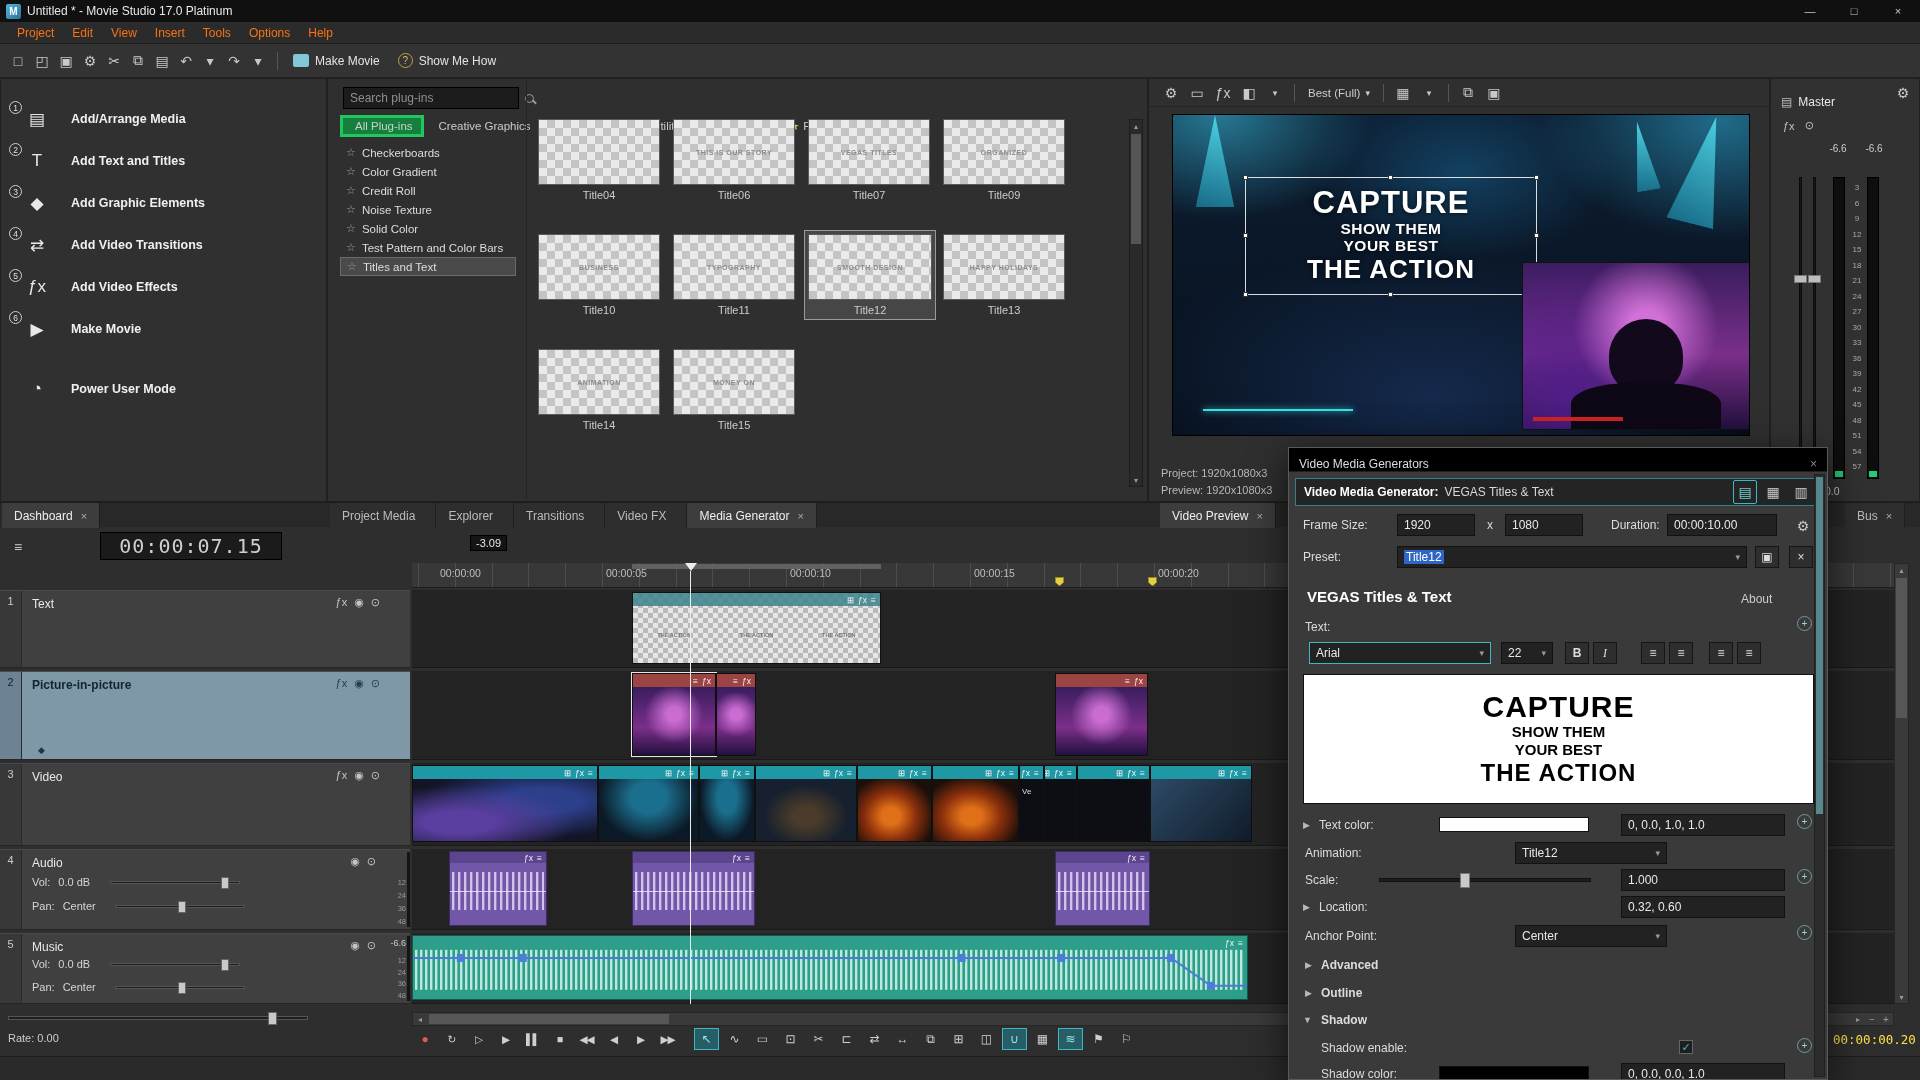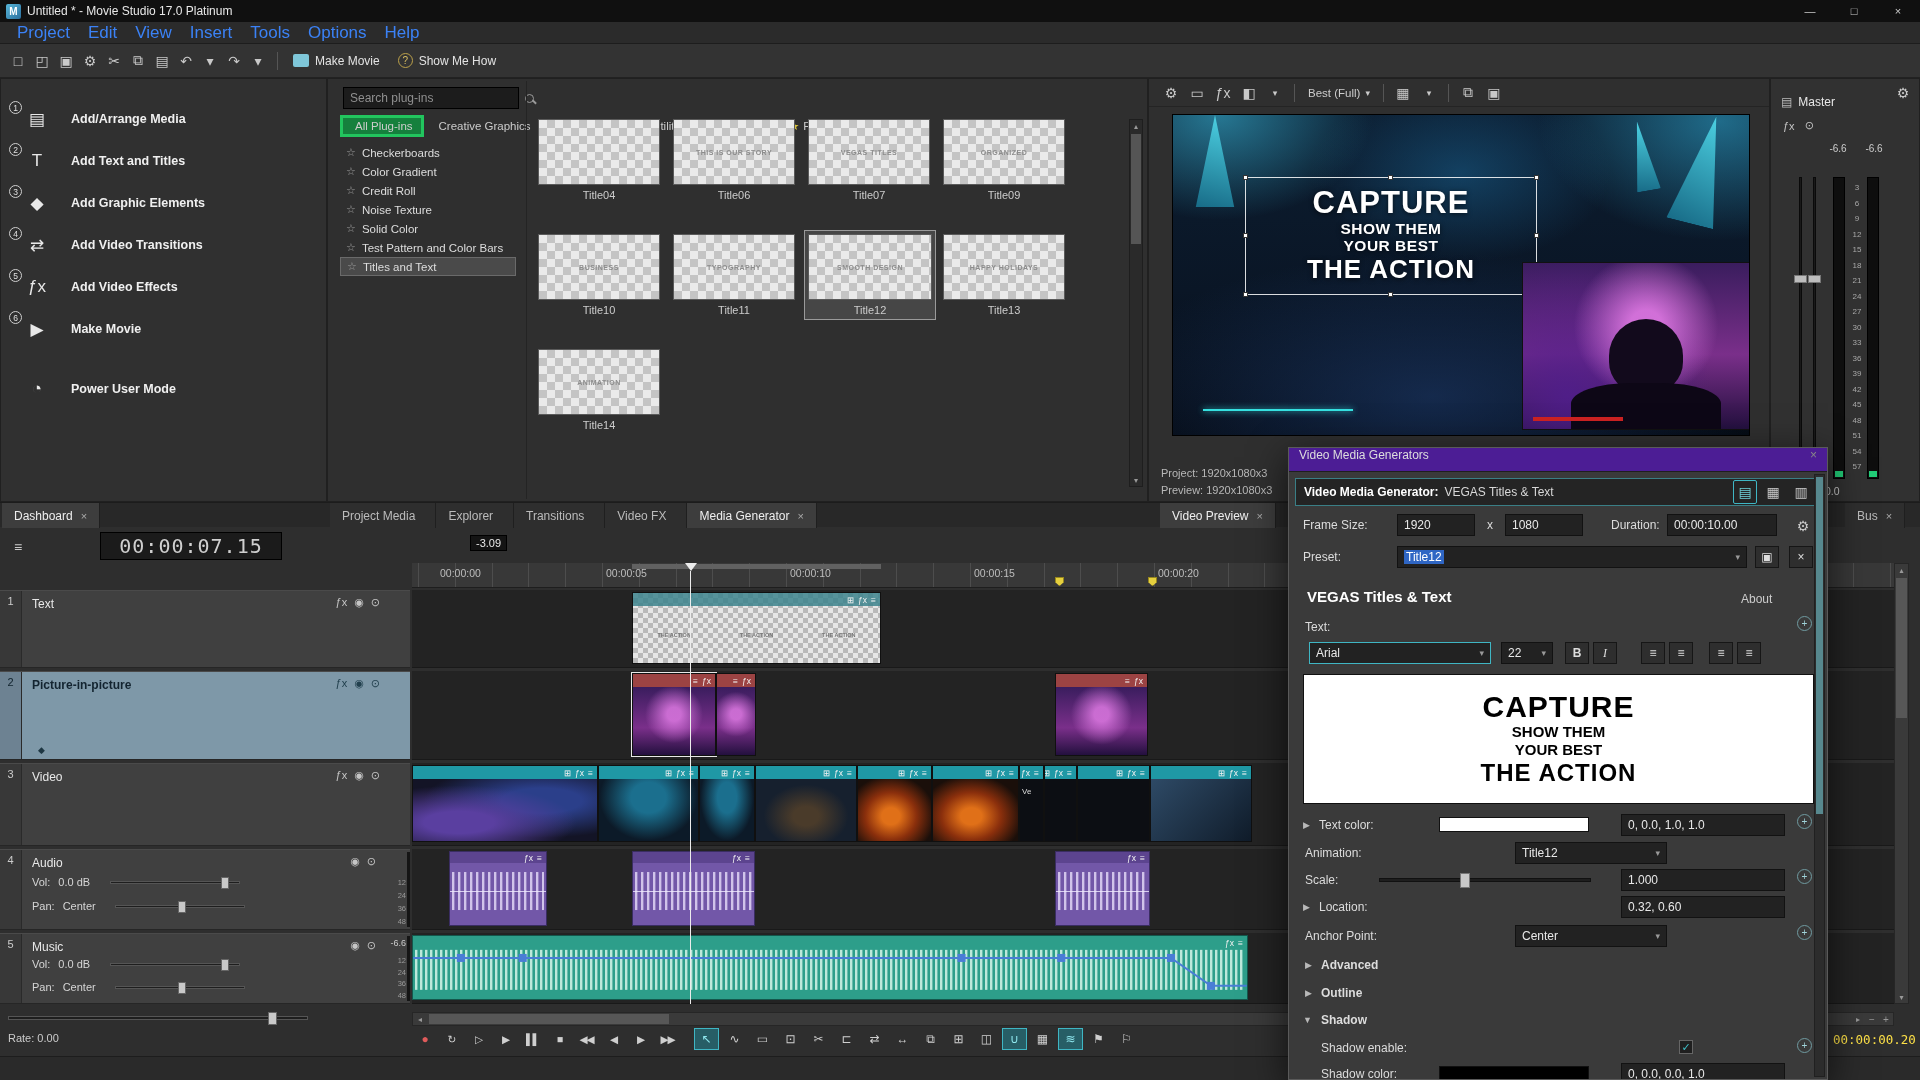--- a/index.html
+++ b/index.html
@@ -7,21 +7,21 @@
 #app{position:relative;width:1920px;height:1080px;background:#262626;overflow:hidden;font-size:12px;color:#d8d8d8}
 .abs{position:absolute}
 .flex{display:flex;align-items:center}
 .mono{font-family:"DejaVu Sans Mono",monospace}
 
 .titlebar{left:0;top:0;width:1920px;height:22px;background:#101010;display:flex;align-items:center;padding-left:6px;color:#e8e8e8;z-index:6}
 .logo{width:15px;height:15px;background:linear-gradient(135deg,#57b6d8,#2b6f9e);color:#fff;font-size:10px;font-weight:bold;display:flex;align-items:center;justify-content:center;margin-right:6px;border-radius:2px}
 .winbtns{margin-left:auto;display:flex;height:22px}
 .winbtn{width:44px;display:flex;align-items:center;justify-content:center;color:#ccc;font-size:11px}
 .menubar{left:0;top:22px;width:1920px;height:22px;background:#2b2b2b;border-bottom:1px solid #1d1d1d;display:flex;align-items:center;padding-left:8px;z-index:6}
-.menu-item{padding:0 9px;color:#3b82f6;font-size:17px;height:100%;display:flex;align-items:center}
+.menu-item{padding:0 9px;color:#f97316;font-size:12px;height:100%;display:flex;align-items:center}
 .toolbar{left:0;top:44px;width:1920px;height:34px;background:#333;border-bottom:1px solid #222;display:flex;align-items:center;padding-left:6px;gap:2px;z-index:6}
 .ibtn{min-width:24px;height:24px;display:inline-flex;align-items:center;justify-content:center;color:#c9c9c9;font-size:14px;border-radius:2px}
 .sep{width:1px;height:18px;background:#555;margin:0 5px}
 .tool-label-btn{display:flex;align-items:center;gap:6px;color:#e3e3e3;font-size:12px;padding:0 8px;height:26px}
 .qmark{width:15px;height:15px;border-radius:50%;border:1px solid #bca14a;color:#d9bf62;font-size:10px;display:flex;align-items:center;justify-content:center}
 .mmicon{width:16px;height:13px;background:#7fc7d9;border-radius:2px;position:relative}
 
 .panel{background:#2f2f2f;border:1px solid #202020}
 .mag{width:9px;height:9px;border:1.5px solid #9a9a9a;border-radius:50%;position:relative;display:inline-block}
 .mag::after{content:"";position:absolute;width:5px;height:1.5px;background:#9a9a9a;transform:rotate(45deg);right:-4px;bottom:-1px}
@@ -80,21 +80,21 @@
 .pipred{position:absolute;left:10px;bottom:8px;width:90px;height:4px;background:#c22}
 .pv-info{position:absolute;left:12px;color:#b8b8b8;font-size:11px;white-space:nowrap}
 
 .meterbar{position:absolute;width:12px;background:#0e0e0e;border:1px solid #000}
 .meterbar .mg{position:absolute;left:1px;right:1px;bottom:1px;height:6px;background:#2c7}
 .mscale{position:absolute;display:flex;flex-direction:column;justify-content:space-between;font-size:8px;color:#a8a8a8;text-align:center;width:20px}
 .fgroove{position:absolute;width:3px;background:#191919;border:1px solid #0a0a0a}
 .fhandle{position:absolute;width:13px;height:8px;background:#bdbdbd;border:1px solid #777}
 
 .dialog{left:1288px;top:447px;width:540px;height:633px;background:#3a3a3a;border:1px solid #5a5a5a;box-shadow:0 10px 36px rgba(0,0,0,.65);z-index:20;overflow:hidden}
-.dlg-title{position:absolute;left:0;top:0;width:100%;height:24px;background:#4c1d95;display:flex;align-items:flex-start;padding:0 10px;font-size:12px;color:#ddd;border-bottom:1px solid #1f1f1f}
+.dlg-title{position:absolute;left:0;top:0;width:100%;height:24px;background:#000000;display:flex;align-items:flex-end;padding:0 10px;font-size:12px;color:#ddd;border-bottom:1px solid #1f1f1f}
 .dlg-head{position:absolute;left:6px;top:30px;width:527px;height:28px;background:#242424;border:1px solid #3a7f86;display:flex;align-items:center;padding:0 8px;gap:6px}
 .dlbl{position:absolute;font-size:12px;color:#dcdcdc}
 .dinput{position:absolute;background:#222;border:1px solid #121212;color:#e8e8e8;height:22px;font-size:12px;padding:0 6px;display:flex;align-items:center}
 .dcombo{position:absolute;background:#222;border:1px solid #121212;color:#e8e8e8;height:22px;font-size:12px;padding:0 6px;display:flex;align-items:center;justify-content:space-between}
 .dcombo .car{color:#9a9a9a;font-size:9px;margin-left:6px}
 .selblue{background:#2f66c4;color:#fff;padding:0 2px}
 .tealbrd{border:1px solid #3fb6c4}
 .dsec{font-size:15px;font-weight:bold;color:#fff}
 .smallbtn{position:absolute;width:24px;height:22px;background:#2e2e2e;border:1px solid #161616;color:#ddd;display:flex;align-items:center;justify-content:center;font-size:12px}
 .tpv{position:absolute;left:14px;top:226px;width:511px;height:130px;background:#fff;border:1px solid #111;color:#000;display:flex;flex-direction:column;align-items:center;justify-content:center}
@@ -416,20 +416,26 @@
      <div class="lb">Title13</div>
     </div>
 
     <div class="tile">
      <div class="th">
       <span class="pv">ANIMATION</span>
      </div>
      <div class="lb">Title14</div>
     </div>
 
+    <div class="tile">
+     <div class="th">
+      <span class="pv">MONEY ON</span>
+     </div>
+     <div class="lb">Title15</div>
+    </div>
 
   </div>
   <div class="sbv" style="right:4px;top:40px;bottom:14px;width:14px">
    <span class="sbtn" style="top:0">▴</span>
    <span class="thumb" style="top:14px;height:110px"></span>
    <span class="sbtn" style="bottom:0">▾</span>
   </div>
  </div>
 
  <div class="abs panel" style="left:1148px;top:78px;width:622px;height:424px">

